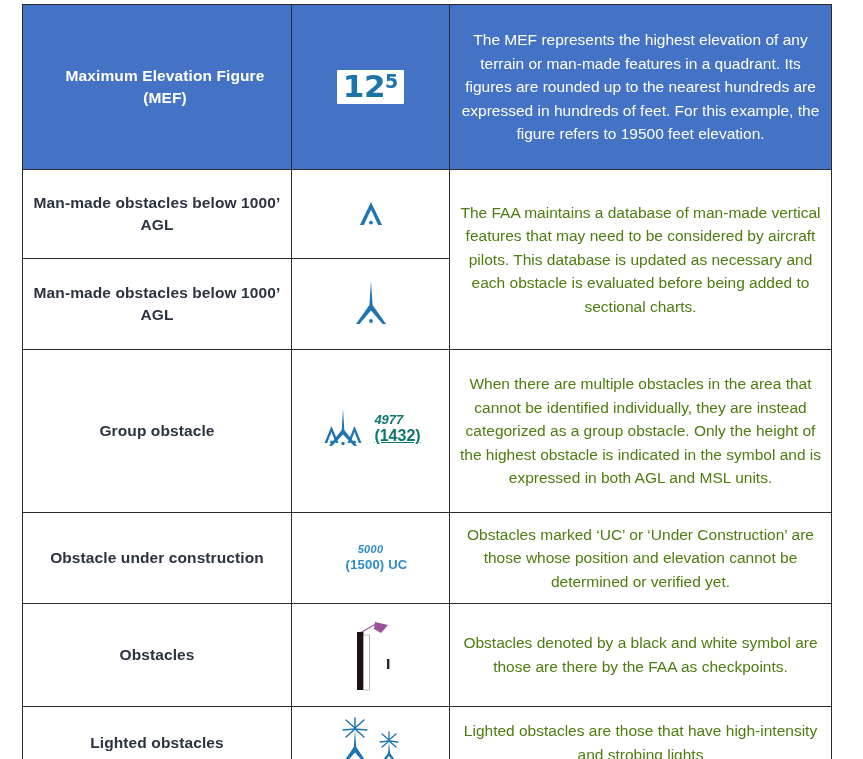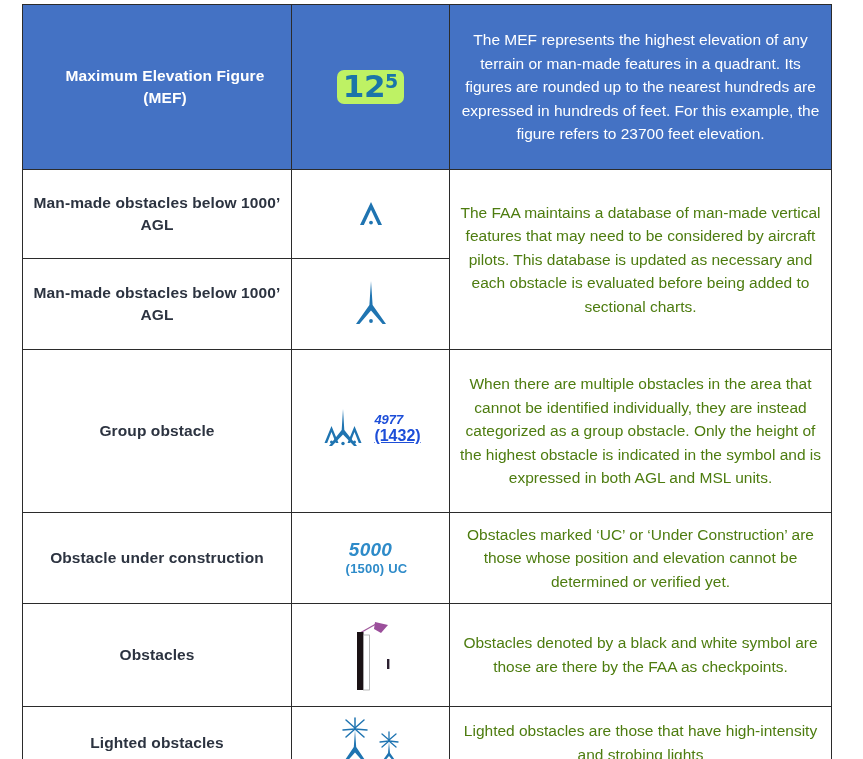--- a/index.html
+++ b/index.html
@@ -64,24 +64,24 @@
     padding-left: 24px;
   }
   tr.header-row .desc-cell {
     color: #ffffff;
     text-align: center;
   }
 
   
   .mef-badge {
     display: inline-block;
-    background: #bef264;
+    background: #ffffff;
     padding: 1px 6px 2px 6px;
     line-height: 1;
-    border-radius: 7px;
+    border-radius: 1px;
   }
   .mef-badge .mef-main {
     font-family: "DejaVu Sans", sans-serif;
     font-weight: bold;
     font-size: 31px;
     color: #1b75a8;
     letter-spacing: -0.5px;
   }
   .mef-badge .mef-sup {
     font-family: "DejaVu Sans", sans-serif;
@@ -96,21 +96,21 @@
   .sym-wrap {
     display: inline-flex;
     align-items: center;
     justify-content: center;
     gap: 8px;
   }
   .sym-labels {
     display: inline-block;
     text-align: left;
     line-height: 1.18;
-    color: #1d4ed8;
+    color: #0f766e;
     font-family: "Liberation Sans", sans-serif;
   }
   .sym-labels .lbl-agl {
     font-size: 13px;
     font-weight: bold;
     font-style: italic;
     display: block;
   }
   .sym-labels .lbl-msl {
     font-size: 16px;
@@ -119,21 +119,21 @@
     text-decoration: underline;
   }
 
   .uc-labels {
     display: inline-block;
     text-align: center;
     line-height: 1.2;
     color: #2e8bc9;
   }
   .uc-labels .lbl-agl {
-    font-size: 19px;
+    font-size: 11px;
     font-weight: bold;
     font-style: italic;
     display: block;
     letter-spacing: 0.3px;
   }
   .uc-labels .lbl-msl {
     font-size: 13px;
     font-weight: bold;
     display: block;
     letter-spacing: 0.2px;
@@ -155,21 +155,21 @@
     </colgroup>
     <tbody>
 
       <tr class="header-row">
         <td class="term-cell" style="height:152px;">Maximum Elevation Figure (MEF)</td>
         <td class="sym-cell">
           <span class="mef-badge">
             <span class="mef-main">12</span><span class="mef-sup">5</span>
           </span>
         </td>
-        <td class="desc-cell">The MEF represents the highest elevation of any terrain or man-made features in a quadrant. Its figures are rounded up to the nearest hundreds are expressed in hundreds of feet. For this example, the figure refers to 23700 feet elevation.</td>
+        <td class="desc-cell">The MEF represents the highest elevation of any terrain or man-made features in a quadrant. Its figures are rounded up to the nearest hundreds are expressed in hundreds of feet. For this example, the figure refers to 19500 feet elevation.</td>
       </tr>
 
       <tr>
         <td class="term-cell" style="height:76px;">Man-made obstacles below 1000’ AGL</td>
         <td class="sym-cell">
           <span class="svg-inline">
             <svg width="34" height="34" viewBox="0 0 34 34" aria-hidden="true">
               <path d="M17 5 L28 28 L24.2 28 L17 12.8 L9.8 28 L6 28 Z" fill="#1f74b1"></path>
               <circle cx="17" cy="25.6" r="1.9" fill="#1f74b1"></circle>
             </svg>

